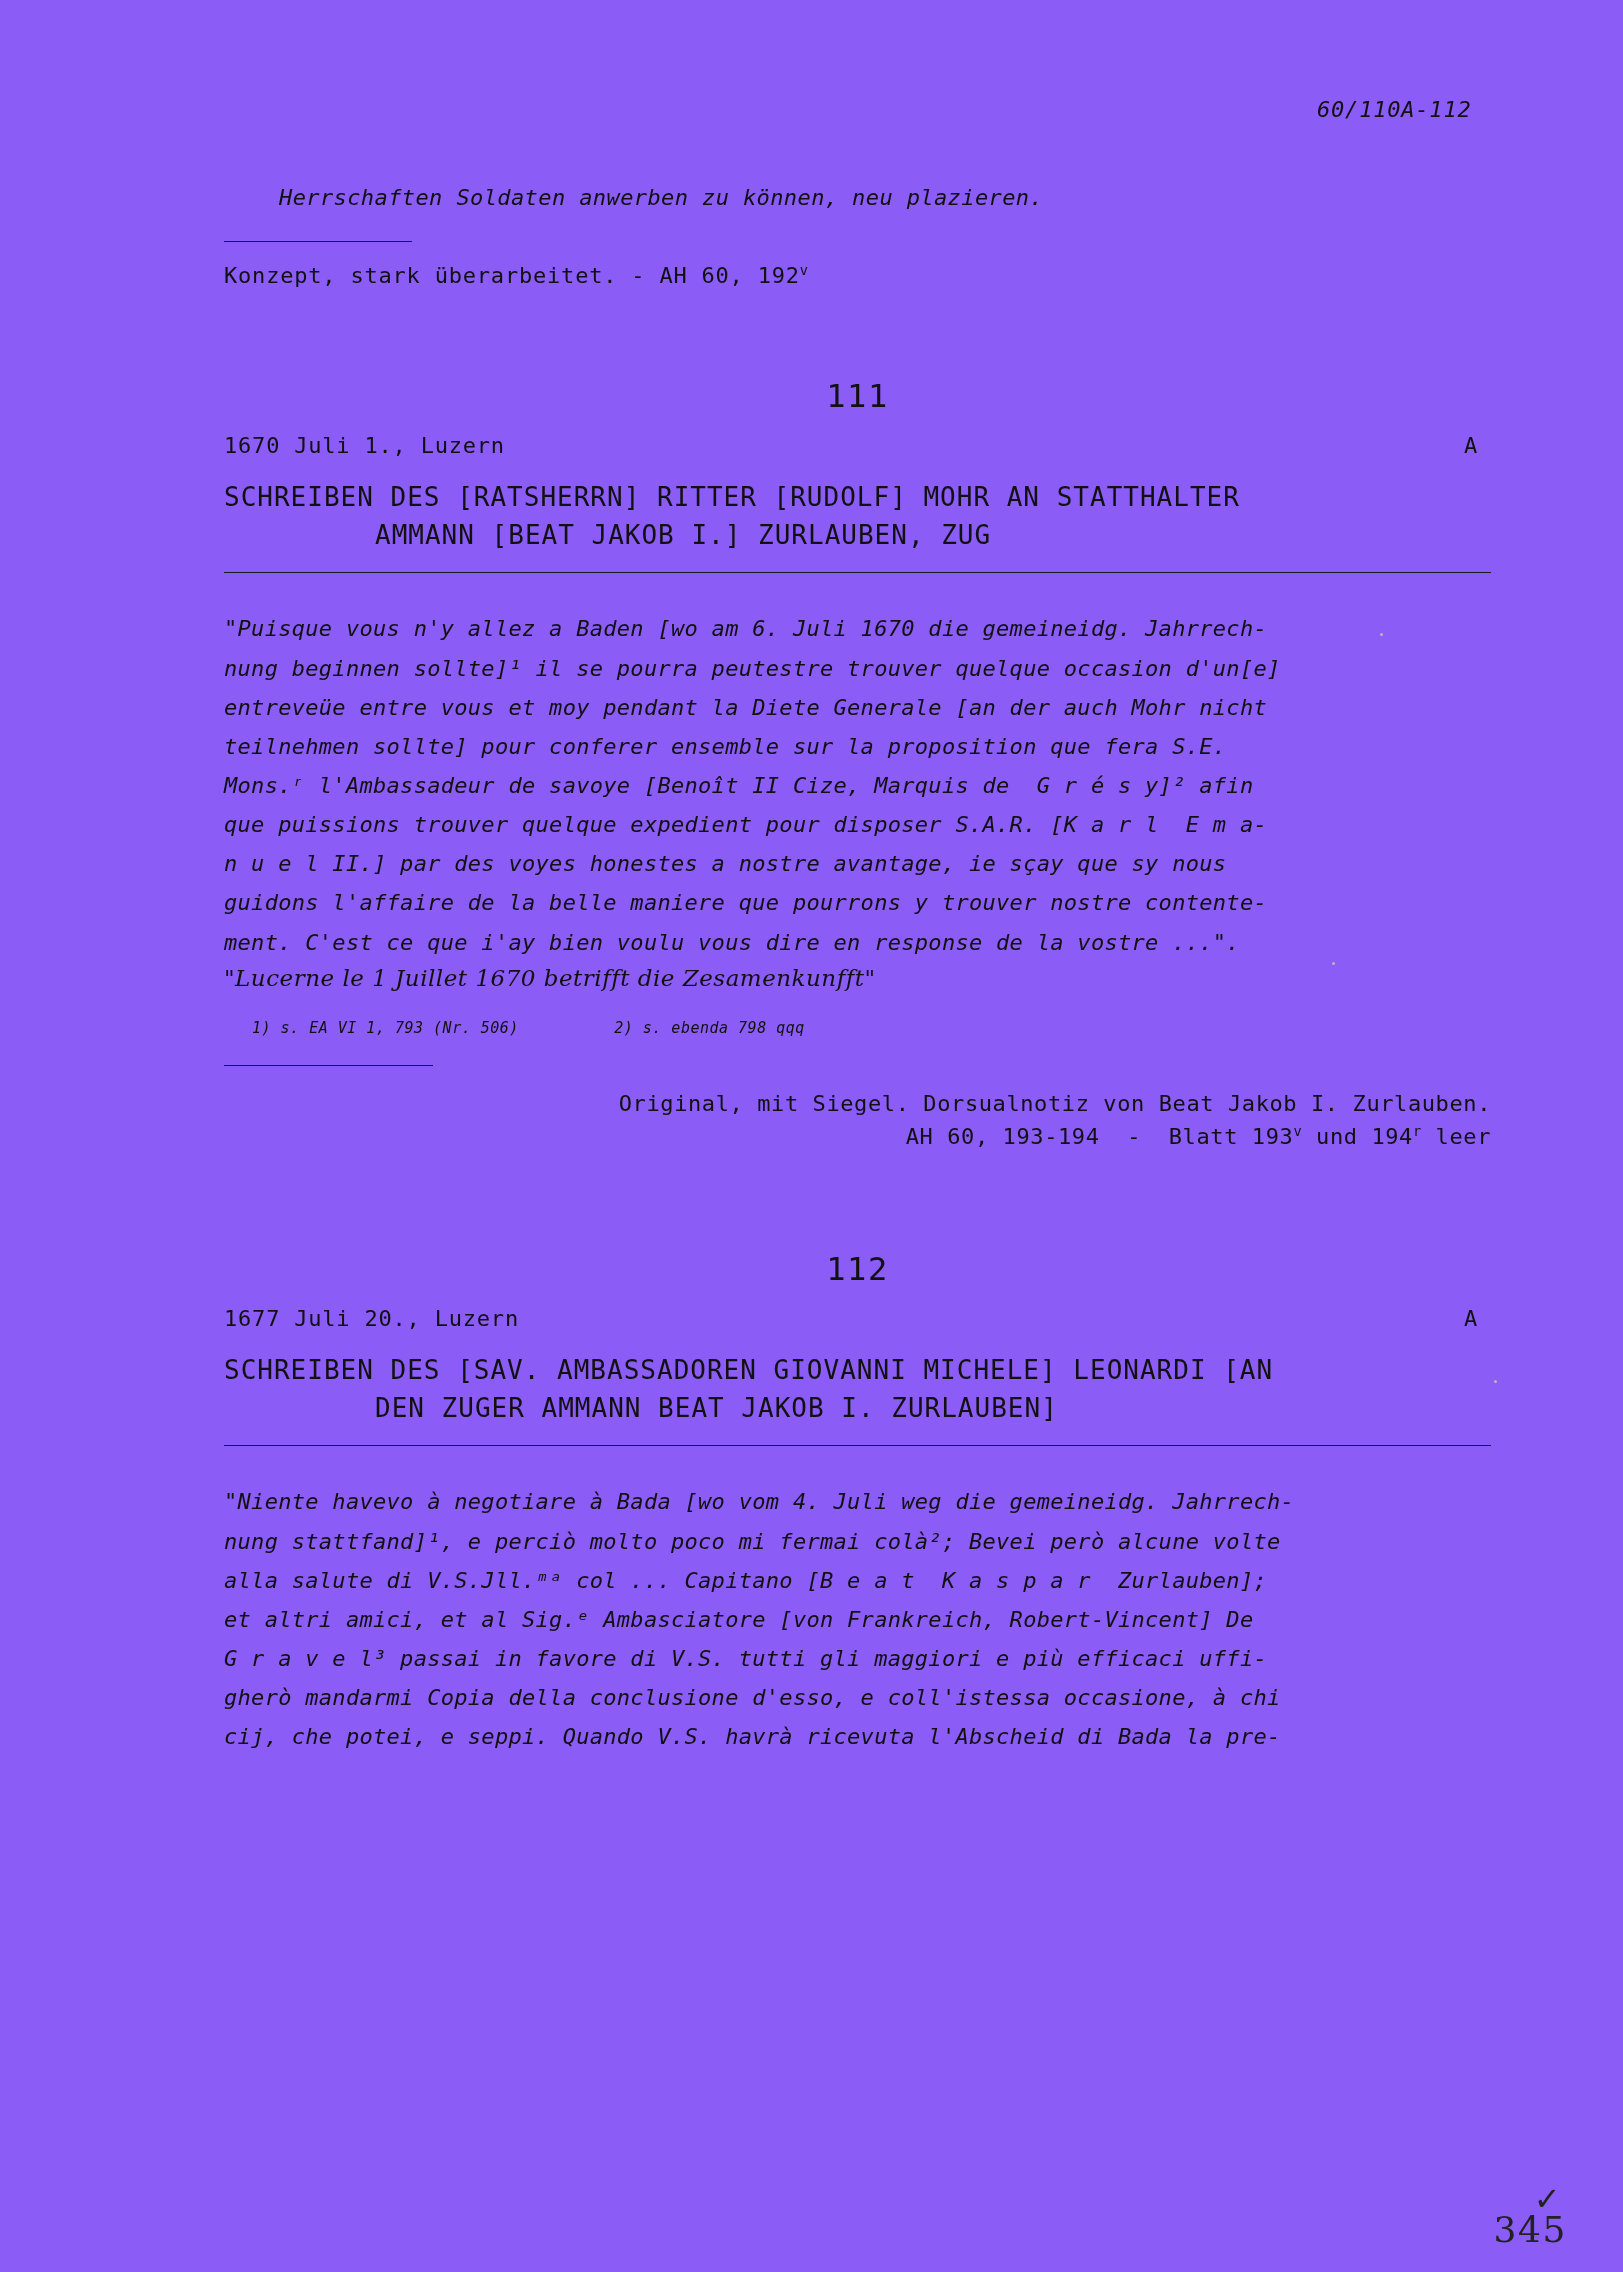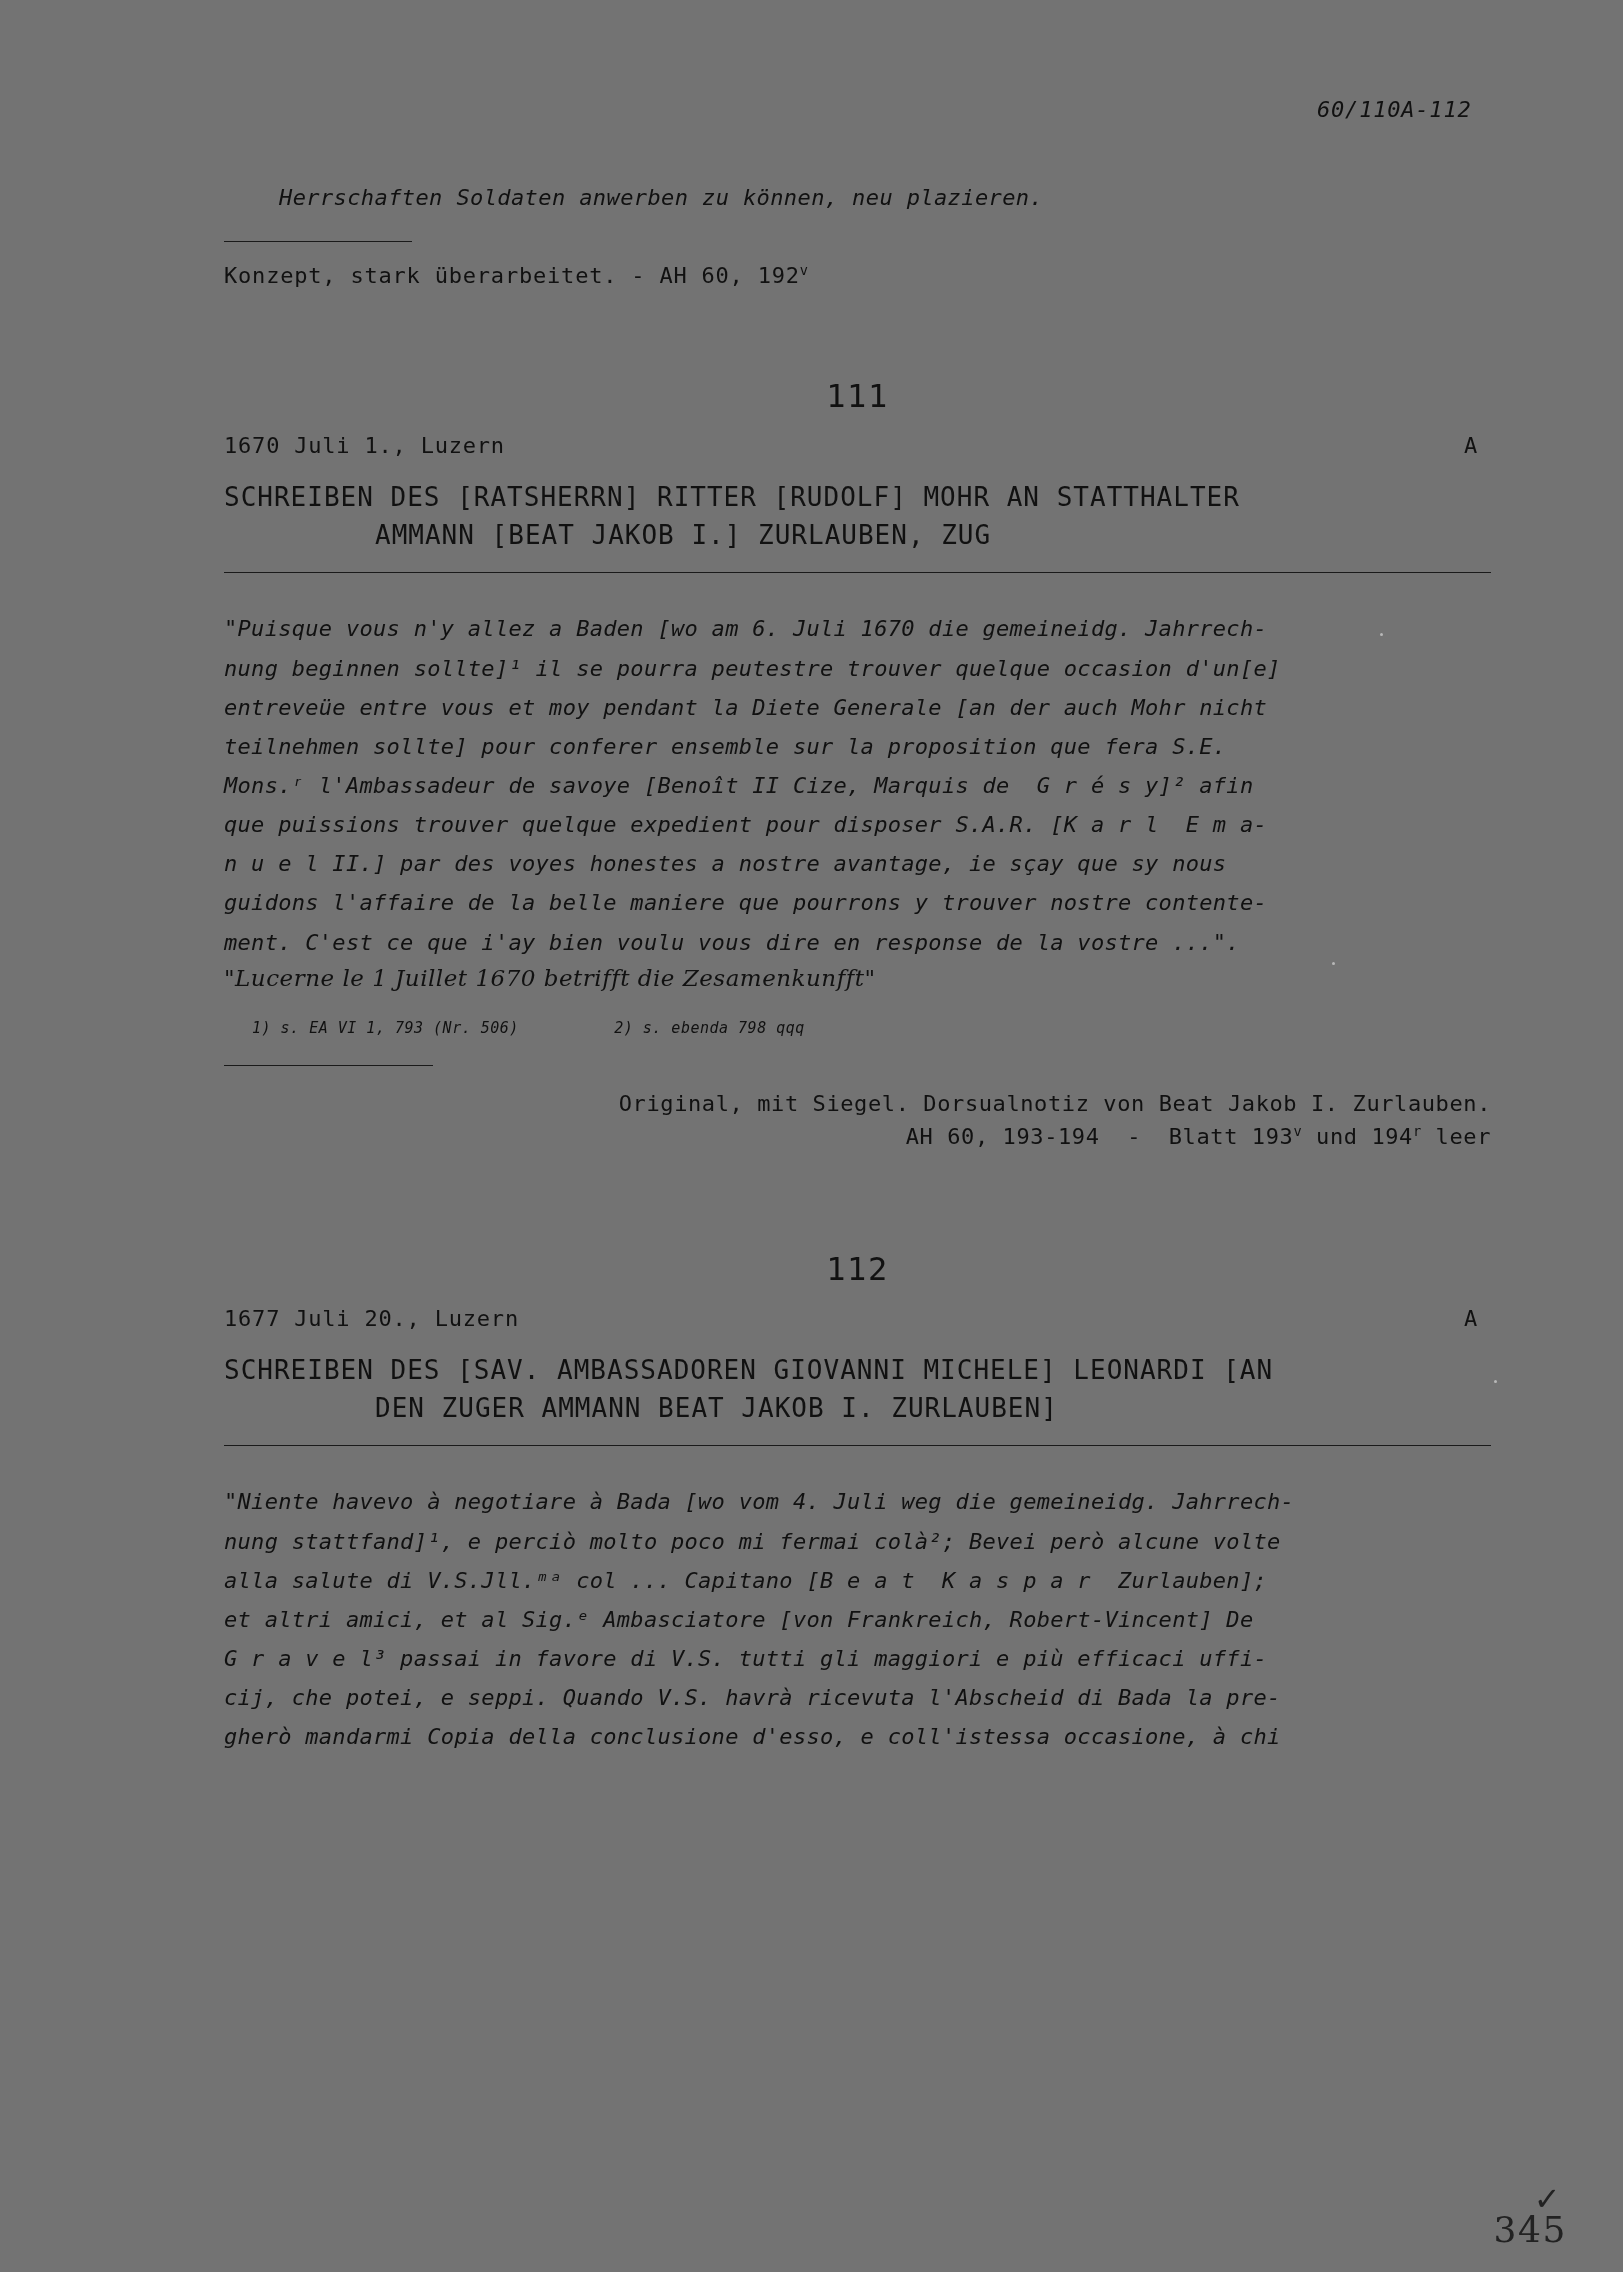--- a/index.html
+++ b/index.html
@@ -13,21 +13,21 @@
     font-family: "DejaVu Sans Mono", "Liberation Mono", monospace;
     color: #111111;
     position: relative;
     overflow: hidden;
   }
   .page {
     position: absolute;
     top: 0; left: 0;
     width: 1624px;
     height: 2273px;
-    background: #737373;
+    background: #8b5cf6;
   }
   .content {
     position: absolute;
     left: 224px;
     top: 97px;
     width: 1267px;
   }
 
   
   .folio {
@@ -221,22 +221,22 @@
     </div>
 
     <hr class="rule-long">
 
     <div class="body-text">
       <span class="ln">"Niente havevo à negotiare à Bada [wo vom 4. Juli weg die gemeineidg. Jahrrech-</span>
       <span class="ln">nung stattfand]¹, e perciò molto poco mi fermai colà²; Bevei però alcune volte</span>
       <span class="ln">alla salute di V.S.Jll.ᵐᵃ col ... Capitano [B e a t  K a s p a r  Zurlauben];</span>
       <span class="ln">et altri amici, et al Sig.ᵉ Ambasciatore [von Frankreich, Robert-Vincent] De</span>
       <span class="ln">G r a v e l³ passai in favore di V.S. tutti gli maggiori e più efficaci uffi-</span>
+      <span class="ln">gherò mandarmi Copia della conclusione d'esso, e coll'istessa occasione, à chi</span>
       <span class="ln">cij, che potei, e seppi. Quando V.S. havrà ricevuta l'Abscheid di Bada la pre-</span>
-      <span class="ln">gherò mandarmi Copia della conclusione d'esso, e coll'istessa occasione, à chi</span>
     </div>
 
   </div>
 
   <div class="pencil">
     <span class="tick">✓</span>
     <span>345</span>
   </div>
 
   <span class="speck" style="left:1380px; top:633px;"></span>

